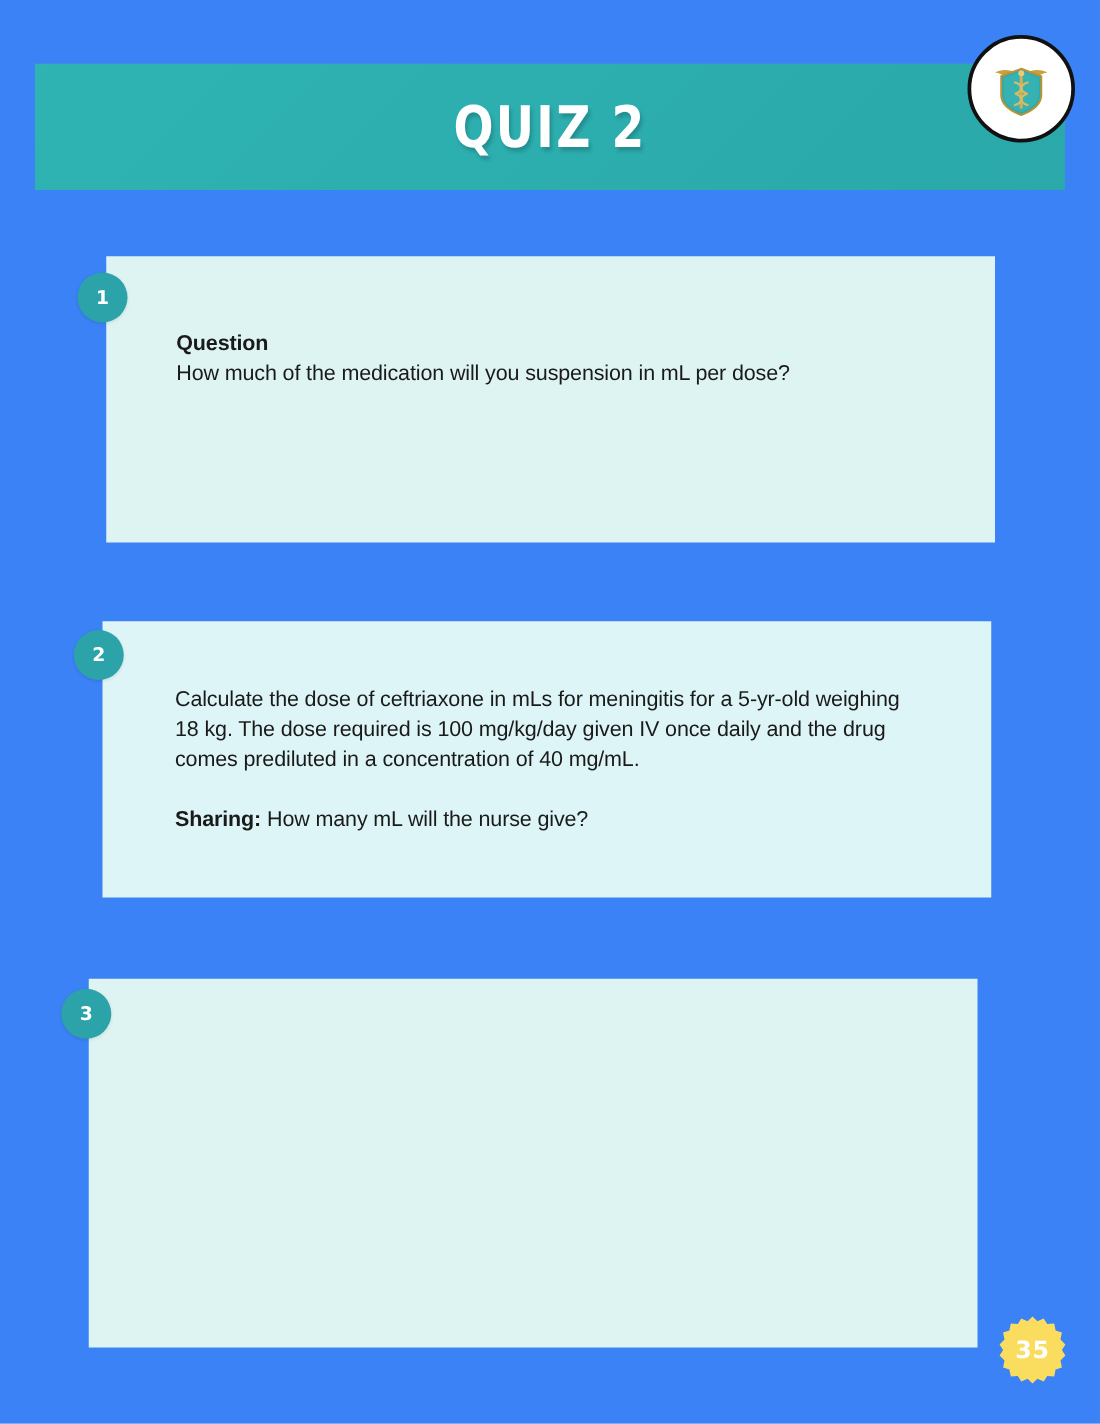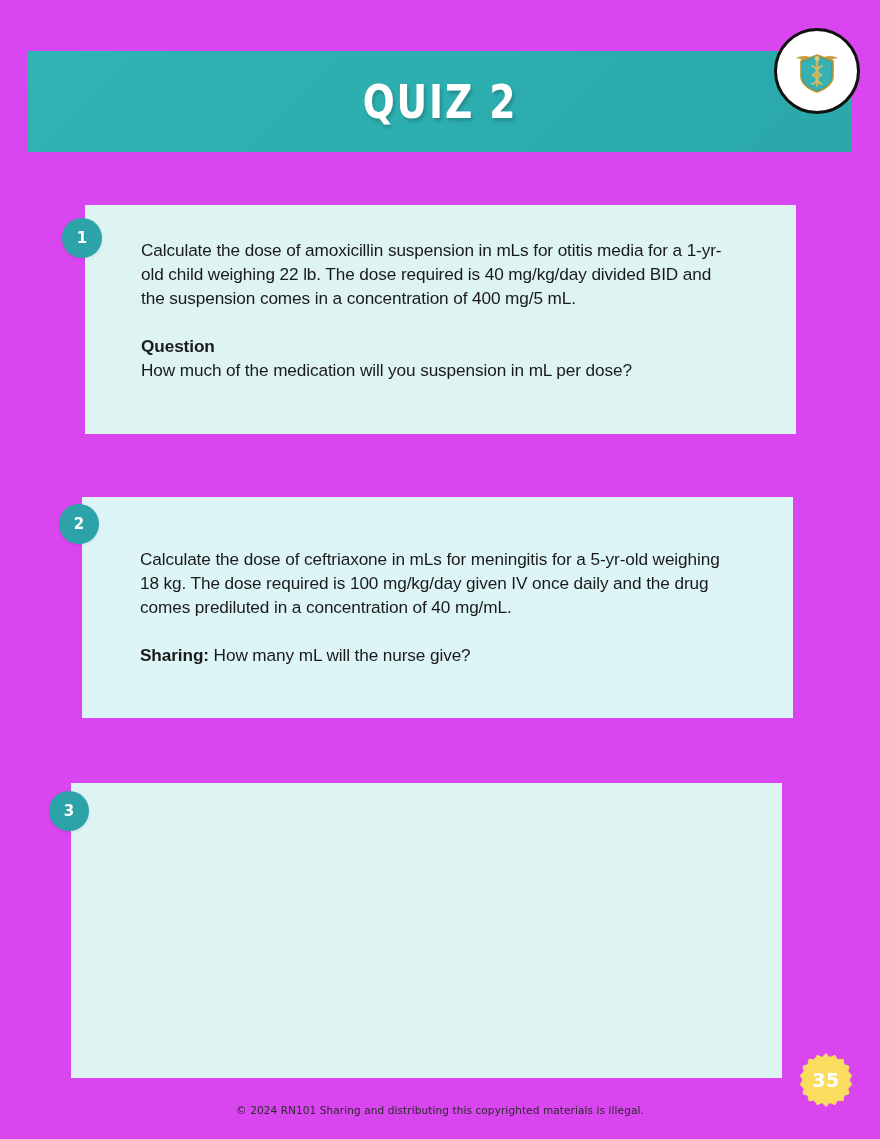--- a/index.html
+++ b/index.html
@@ -12,21 +12,21 @@
     background: #ffffff;
     font-family: "Liberation Sans", sans-serif;
     position: relative;
     overflow: hidden;
   }
 
   
   .page {
     position: absolute;
     inset: 0;
-    background: #d946ef;
+    background: #3b82f6;
   }
 
   
   .header-bar {
     position: absolute;
     left: 28px;
     top: 51px;
     width: 824px;
     height: 101px;
     background: linear-gradient(135deg, #2fb3b3 0%, #2aa8aa 100%);
@@ -177,38 +177,36 @@
 
       <path d="M23 23 C31 25 25 30 33 32 C25 34 31 39 23 41" fill="none" stroke="#d9bb66" stroke-width="1.8" stroke-linecap="round"></path>
       <path d="M33 23 C25 25 31 30 23 32 C31 34 25 39 33 41" fill="none" stroke="#d9bb66" stroke-width="1.8" stroke-linecap="round"></path>
       <circle cx="28" cy="15.5" r="2.4" fill="#e6cb7a"></circle>
     </svg>
   </div>
 
   <div class="qbox qbox-1"></div>
   <div class="qnum qnum-1">1</div>
   <div class="qtext qtext-1">
-    <p>Calculate the dose of amoxicillin suspension in mLs for otitis media for a 1-yr-old child weighing 22 lb. The dose required is 40 mg/kg/day divided BID and the suspension comes in a concentration of 400 mg/5 mL.</p>
     <div class="gap"></div>
     <p class="bold">Question</p>
     <p>How much of the medication will you suspension in mL per dose?</p>
   </div>
 
   <div class="qbox qbox-2"></div>
   <div class="qnum qnum-2">2</div>
   <div class="qtext qtext-2">
     <p>Calculate the dose of ceftriaxone in mLs for meningitis for a 5-yr-old weighing 18 kg. The dose required is 100 mg/kg/day given IV once daily and the drug comes prediluted in a concentration of 40 mg/mL.</p>
     <div class="gap"></div>
     <p><span class="bold">Sharing:</span> <span>How many mL will the nurse give?</span></p>
   </div>
 
   <div class="qbox qbox-3"></div>
   <div class="qnum qnum-3">3</div>
 
-  <div class="footer-note">© 2024 RN101 Sharing and distributing this copyrighted materials is illegal.</div>
 
   <div class="page-badge">
     <svg class="burst" viewBox="0 0 100 100" aria-hidden="true">
       <path id="burstpath" fill="#fadd5e" d="M50 2
         L57 9 L66 5 L71 13 L81 12 L83 22 L92 25 L90 35 L97 42 L92 50
         L97 58 L90 65 L92 75 L83 78 L81 88 L71 87 L66 95 L57 91 L50 98
         L43 91 L34 95 L29 87 L19 88 L17 78 L8 75 L10 65 L3 58 L8 50
         L3 42 L10 35 L8 25 L17 22 L19 12 L29 13 L34 5 L43 9 Z"></path>
     </svg>
     <div class="num">35</div>

